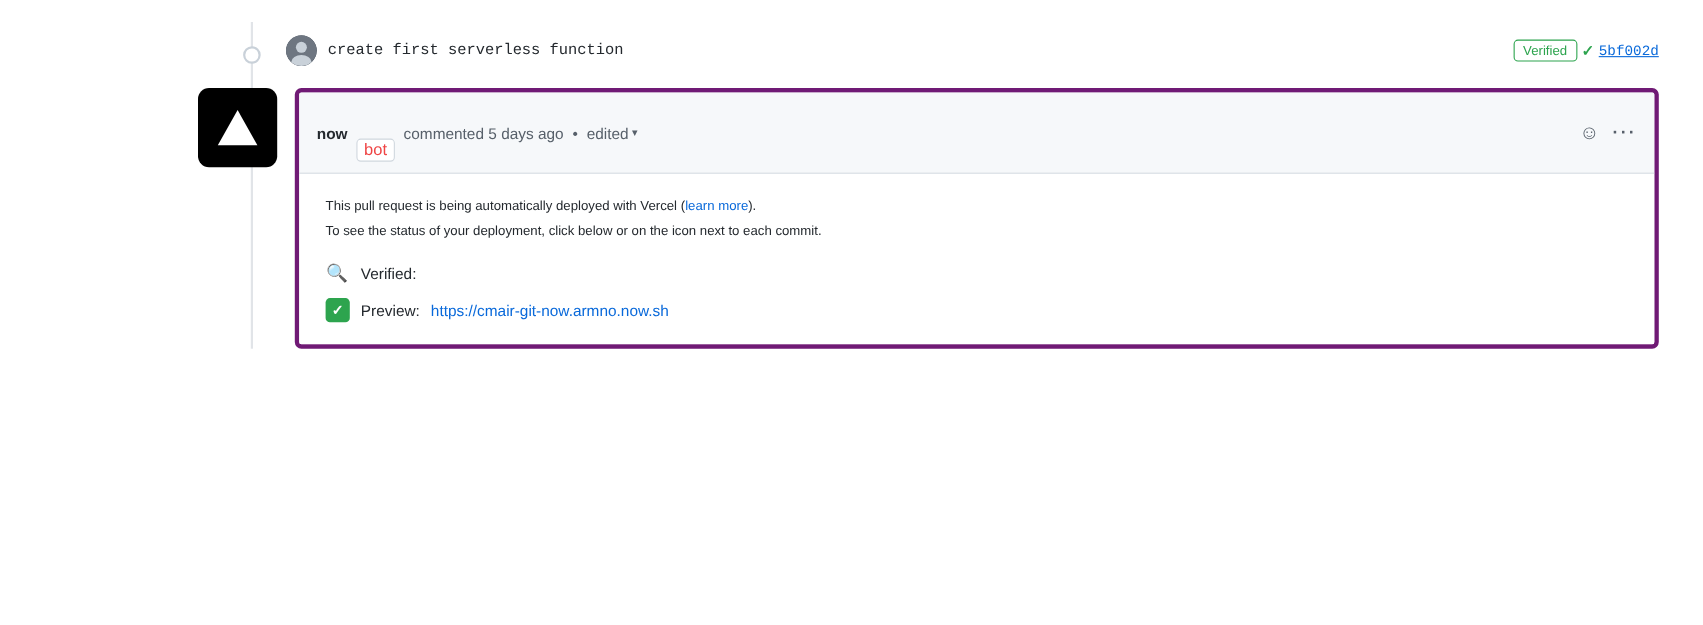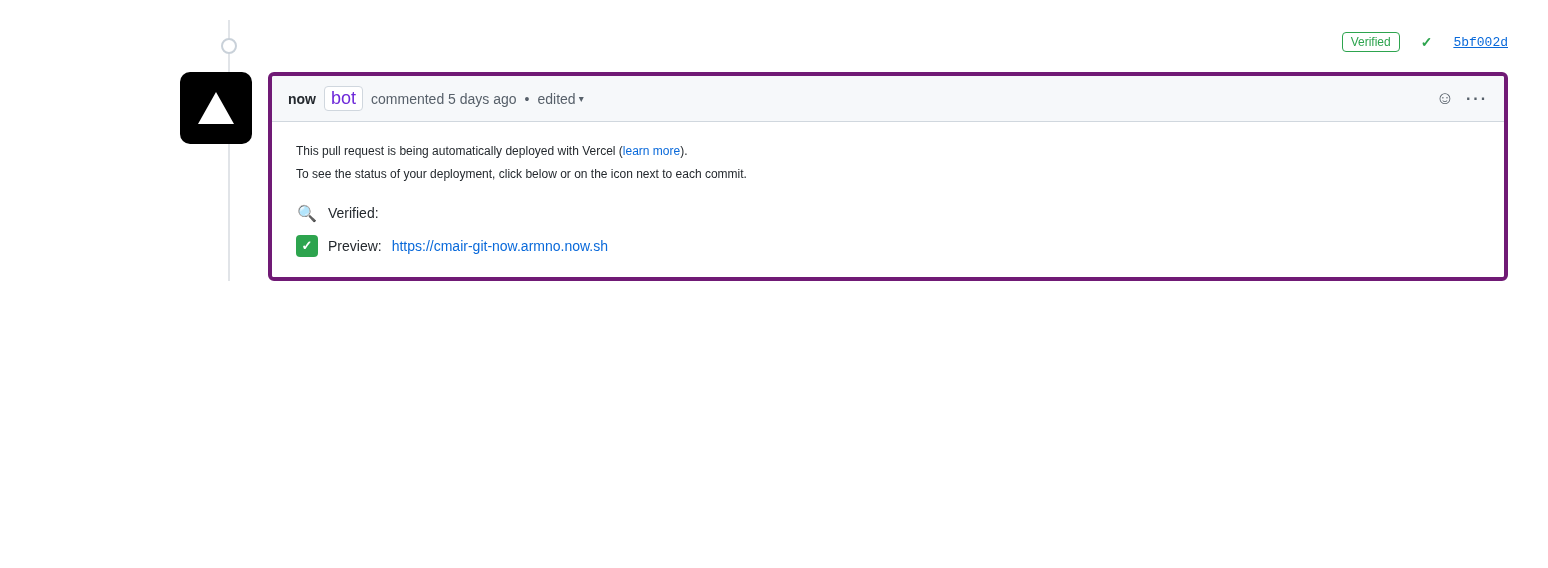--- a/index.html
+++ b/index.html
@@ -83,21 +83,21 @@
     .commit-message {
       font-family: "SFMono-Regular", Consolas, "Liberation Mono", Menlo, monospace;
       font-size: 14px;
       color: #24292e;
       flex: 1;
     }
 
     .commit-right {
       display: flex;
       align-items: center;
-      gap: 21px;
+      gap: 4px;
       margin-left: auto;
     }
 
     .verified-badge {
       border: 1px solid #2da44e;
       color: #2da44e;
       font-size: 12px;
       padding: 2px 8px;
       border-radius: 4px;
       font-weight: 500;
@@ -179,24 +179,25 @@
 
     .comment-author {
       font-weight: 600;
       font-size: 14px;
       color: #24292e;
     }
 
     .bot-badge {
       border: 1px solid #d0d7de;
       border-radius: 4px;
-      font-size: 18px;
-      color: #6d28d9;
+      font-size: 15px;
+      color: #ef4444;
       padding: 1px 6px;
       background: #ffffff;
+      margin-top: 32px;
     }
 
     .comment-meta {
       font-size: 14px;
       color: #57606a;
     }
 
     .edited-dropdown {
       display: flex;
       align-items: center;
@@ -291,20 +292,33 @@
     }
   </style>
 </head>
 <body>
 
 <div class="page-container">
 
   <div class="commit-row">
     <div class="timeline-line-top"></div>
     <div class="commit-dot"></div>
+    <div class="commit-info">
+      <div class="commit-avatar">
+        <div class="commit-avatar-inner">
+          
+          <svg width="28" height="28" viewBox="0 0 28 28" xmlns="http://www.w3.org/2000/svg">
+            <rect width="28" height="28" rx="14" fill="#6e7681"></rect>
+            <circle cx="14" cy="11" r="5" fill="#c9d1d9"></circle>
+            <ellipse cx="14" cy="24" rx="9" ry="6" fill="#c9d1d9"></ellipse>
+          </svg>
+        </div>
+      </div>
+      <span class="commit-message">create first serverless function</span>
+    </div>
     <div class="commit-right">
       <span class="verified-badge">Verified</span>
       <span class="commit-check">✓</span>
       <a class="commit-hash" href="#">5bf002d</a>
     </div>
   </div>
 
   <div class="comment-section">
     <div class="timeline-line-bottom"></div>
 

